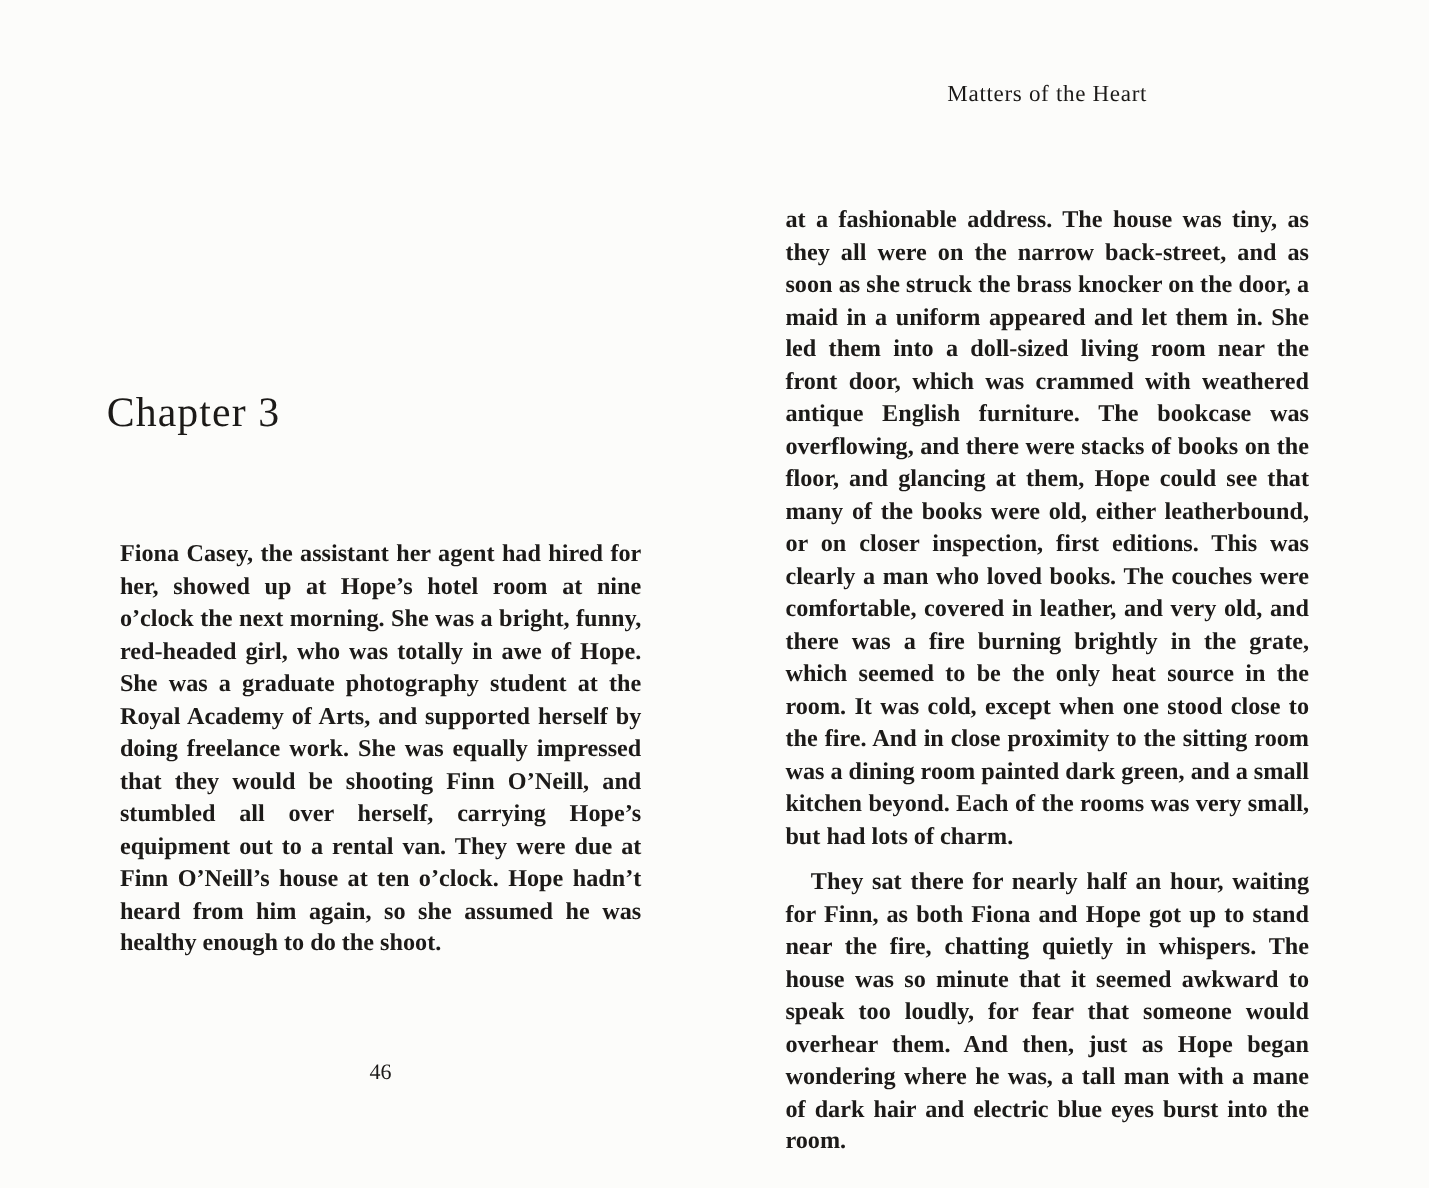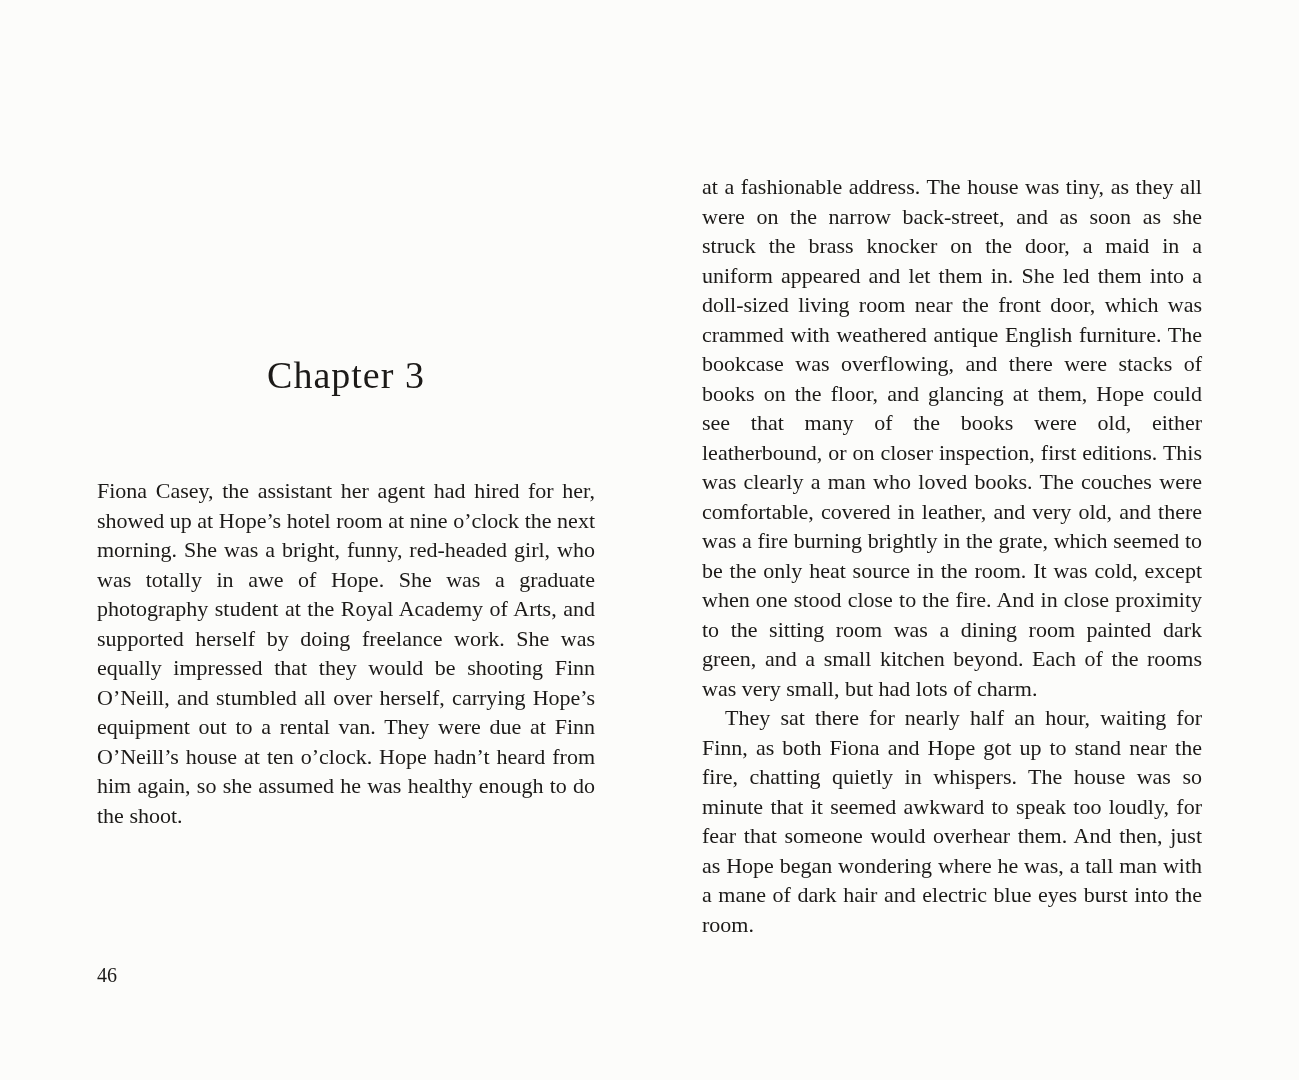--- a/index.html
+++ b/index.html
@@ -24,21 +24,20 @@
   }
   .page-left  { left: 97px;  width: 498px; }
   .page-right { left: 702px; width: 500px; }
 
   .chapter-title {
     position: absolute;
     top: 353px;
     left: 0;
     width: 100%;
     margin: 0;
-    text-align: center;
     font-size: 38px;
     font-weight: normal;
     letter-spacing: 1px;
     line-height: 1.2;
   }
   .running-header {
     position: absolute;
     top: 73px;
     left: 0;
     width: 100%;
@@ -49,47 +48,49 @@
   .body-text {
     position: absolute;
     left: 0;
     width: 100%;
     font-size: 22px;
     line-height: 29.5px;
   }
   .body-left  { top: 476px; }
   .body-right { top: 172px; }
   .body-text p {
-    margin: 0;
+    margin: 12px;
     text-align: justify;
     text-justify: inter-word;
+    font-weight: bold;
   }
   .body-text p.indent { text-indent: 1.05em; }
   .folio {
     position: absolute;
     top: 964px;
     left: 0;
     width: 100%;
-    text-align: left;
+    text-align: center;
     font-size: 20px;
   }
 </style>
 </head>
 <body>
 
 <div class="spread">
 
   <section class="page page-left">
     <h1 class="chapter-title">Chapter 3</h1>
     <div class="body-text body-left">
       <p>Fiona Casey, the assistant her agent had hired for her, showed up at Hope’s hotel room at nine o’clock the next morning. She was a bright, funny, red-headed girl, who was totally in awe of Hope. She was a graduate photography student at the Royal Academy of Arts, and supported herself by doing freelance work. She was equally impressed that they would be shooting Finn O’Neill, and stumbled all over herself, carrying Hope’s equipment out to a rental van. They were due at Finn O’Neill’s house at ten o’clock. Hope hadn’t heard from him again, so she assumed he was healthy enough to do the shoot.</p>
     </div>
     <div class="folio">46</div>
   </section>
 
   <section class="page page-right">
+    <div class="running-header">Matters of the Heart</div>
     <div class="body-text body-right">
       <p>at a fashionable address. The house was tiny, as they all were on the narrow back-street, and as soon as she struck the brass knocker on the door, a maid in a uniform appeared and let them in. She led them into a doll-sized living room near the front door, which was crammed with weathered antique English furniture. The bookcase was overflowing, and there were stacks of books on the floor, and glancing at them, Hope could see that many of the books were old, either leatherbound, or on closer inspection, first editions. This was clearly a man who loved books. The couches were comfortable, covered in leather, and very old, and there was a fire burning brightly in the grate, which seemed to be the only heat source in the room. It was cold, except when one stood close to the fire. And in close proximity to the sitting room was a dining room painted dark green, and a small kitchen beyond. Each of the rooms was very small, but had lots of charm.</p>
       <p class="indent">They sat there for nearly half an hour, waiting for Finn, as both Fiona and Hope got up to stand near the fire, chatting quietly in whispers. The house was so minute that it seemed awkward to speak too loudly, for fear that someone would overhear them. And then, just as Hope began wondering where he was, a tall man with a mane of dark hair and electric blue eyes burst into the room.</p>
     </div>
   </section>
 
 </div>
 
 </body></html>

